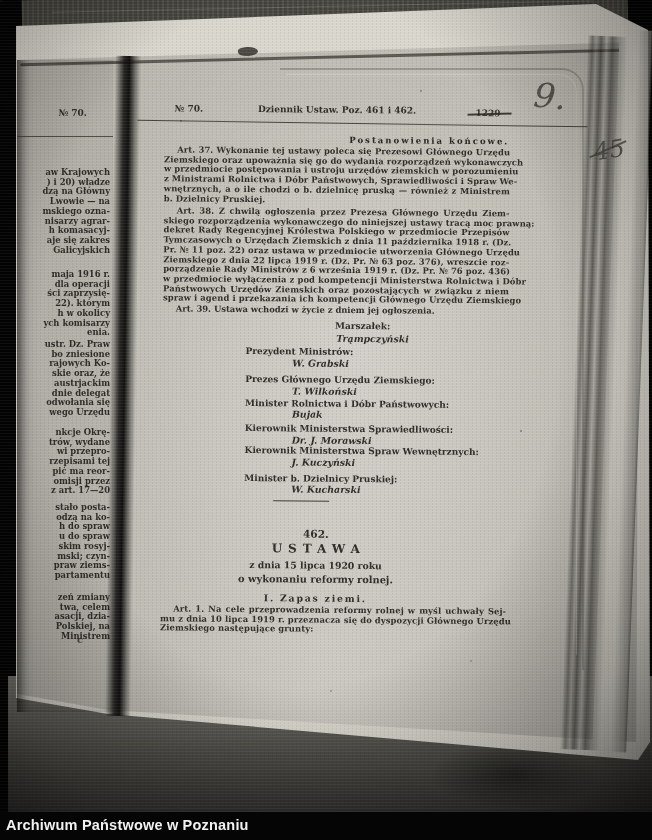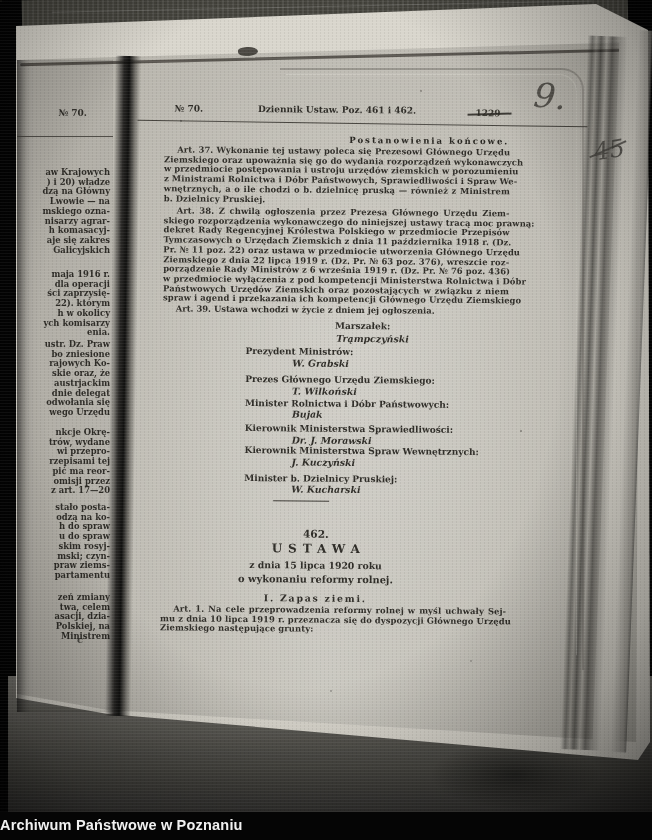--- a/index.html
+++ b/index.html
@@ -105,21 +105,21 @@
       200px 620px 0 rgba(40,38,33,.4),330px 690px 0 rgba(40,38,33,.35),470px 660px 0 rgba(40,38,33,.3);}
 
   .vignette{position:absolute;inset:0;pointer-events:none;
     background:radial-gradient(ellipse at 46% 42%,rgba(0,0,0,0) 52%,rgba(0,0,0,.28) 80%,rgba(0,0,0,.62) 100%);}
   .grain{position:absolute;inset:0;pointer-events:none;opacity:.05;
     background-image:repeating-linear-gradient(0deg,#fff 0 1px,transparent 1px 3px),
                      repeating-linear-gradient(90deg,#000 0 1px,transparent 1px 4px);}
 
   
   .caption-bar{position:absolute;left:0;top:812px;width:652px;height:28px;background:#050505;}
-  .caption-bar span{display:block;line-height:27px;color:#f1f1f1;
+  .caption-bar span{display:block;padding-left:6px;line-height:27px;color:#f1f1f1;
     font-family:"Liberation Sans",sans-serif;font-size:14.5px;font-weight:700;letter-spacing:.2px;}
 </style>
 </head>
 <body>
 
 <div id="stage">
   <div id="photo">
 
     <div class="desk-top">
       <div class="scratch"></div>

